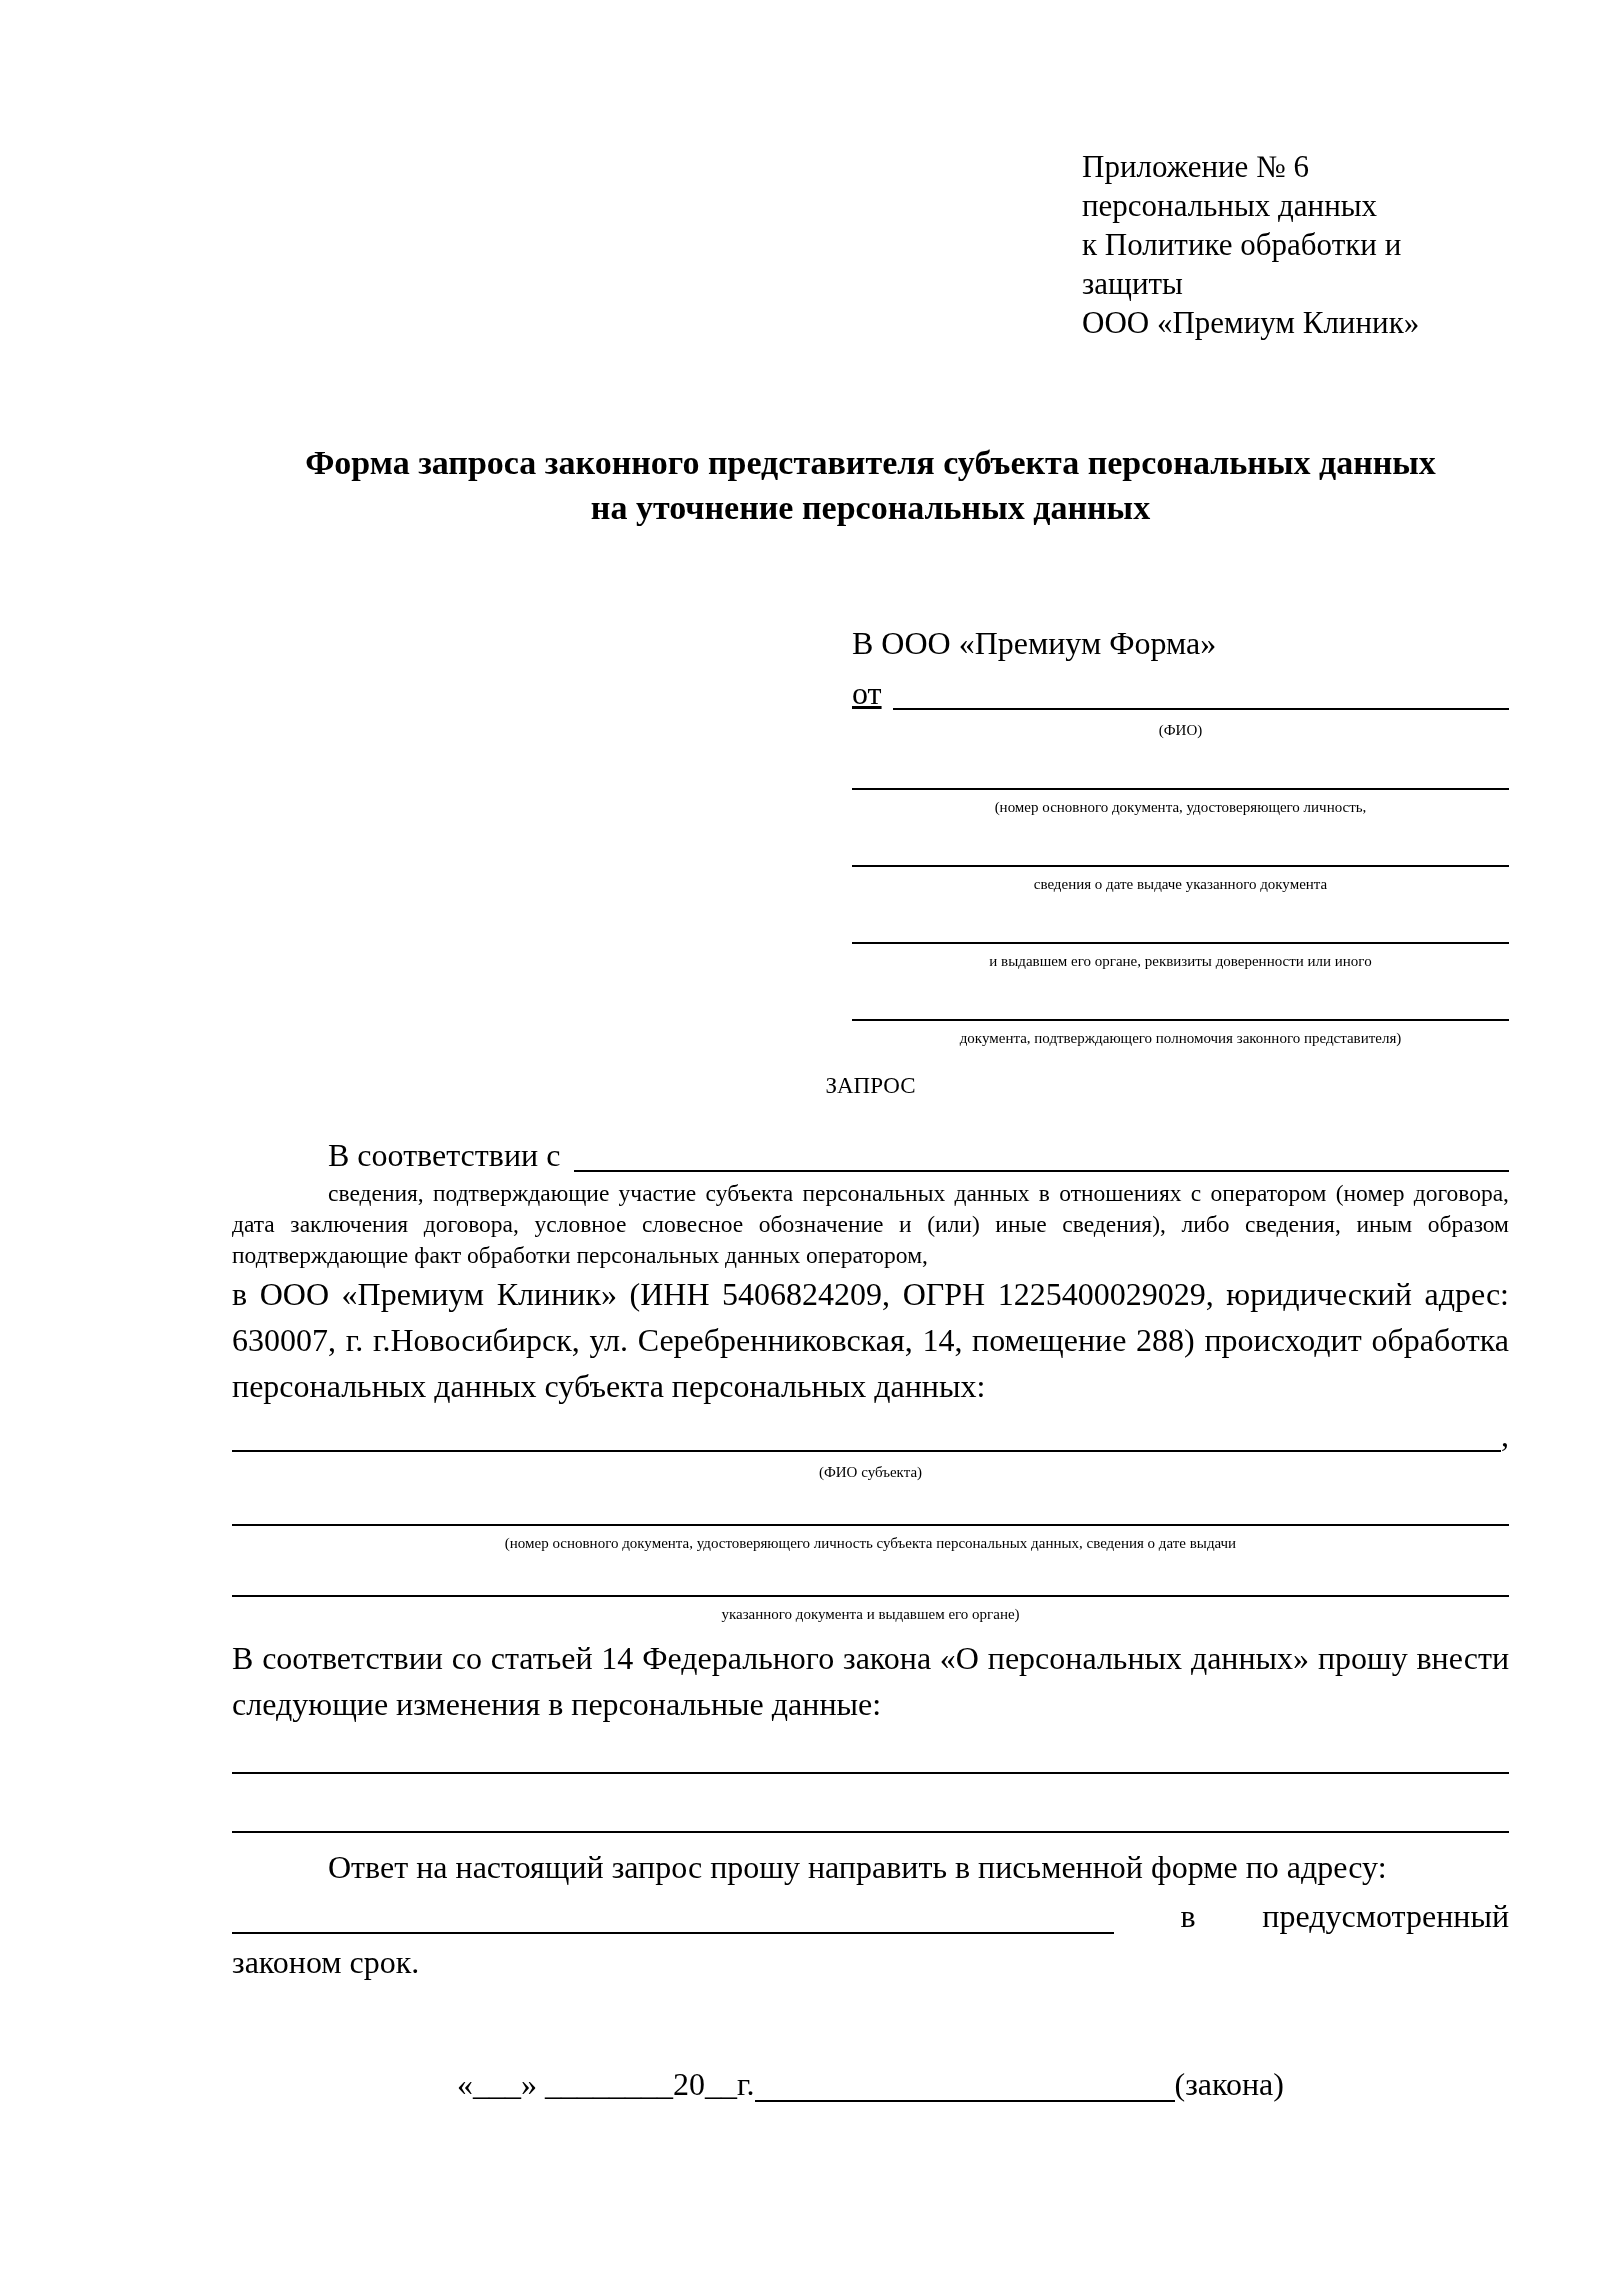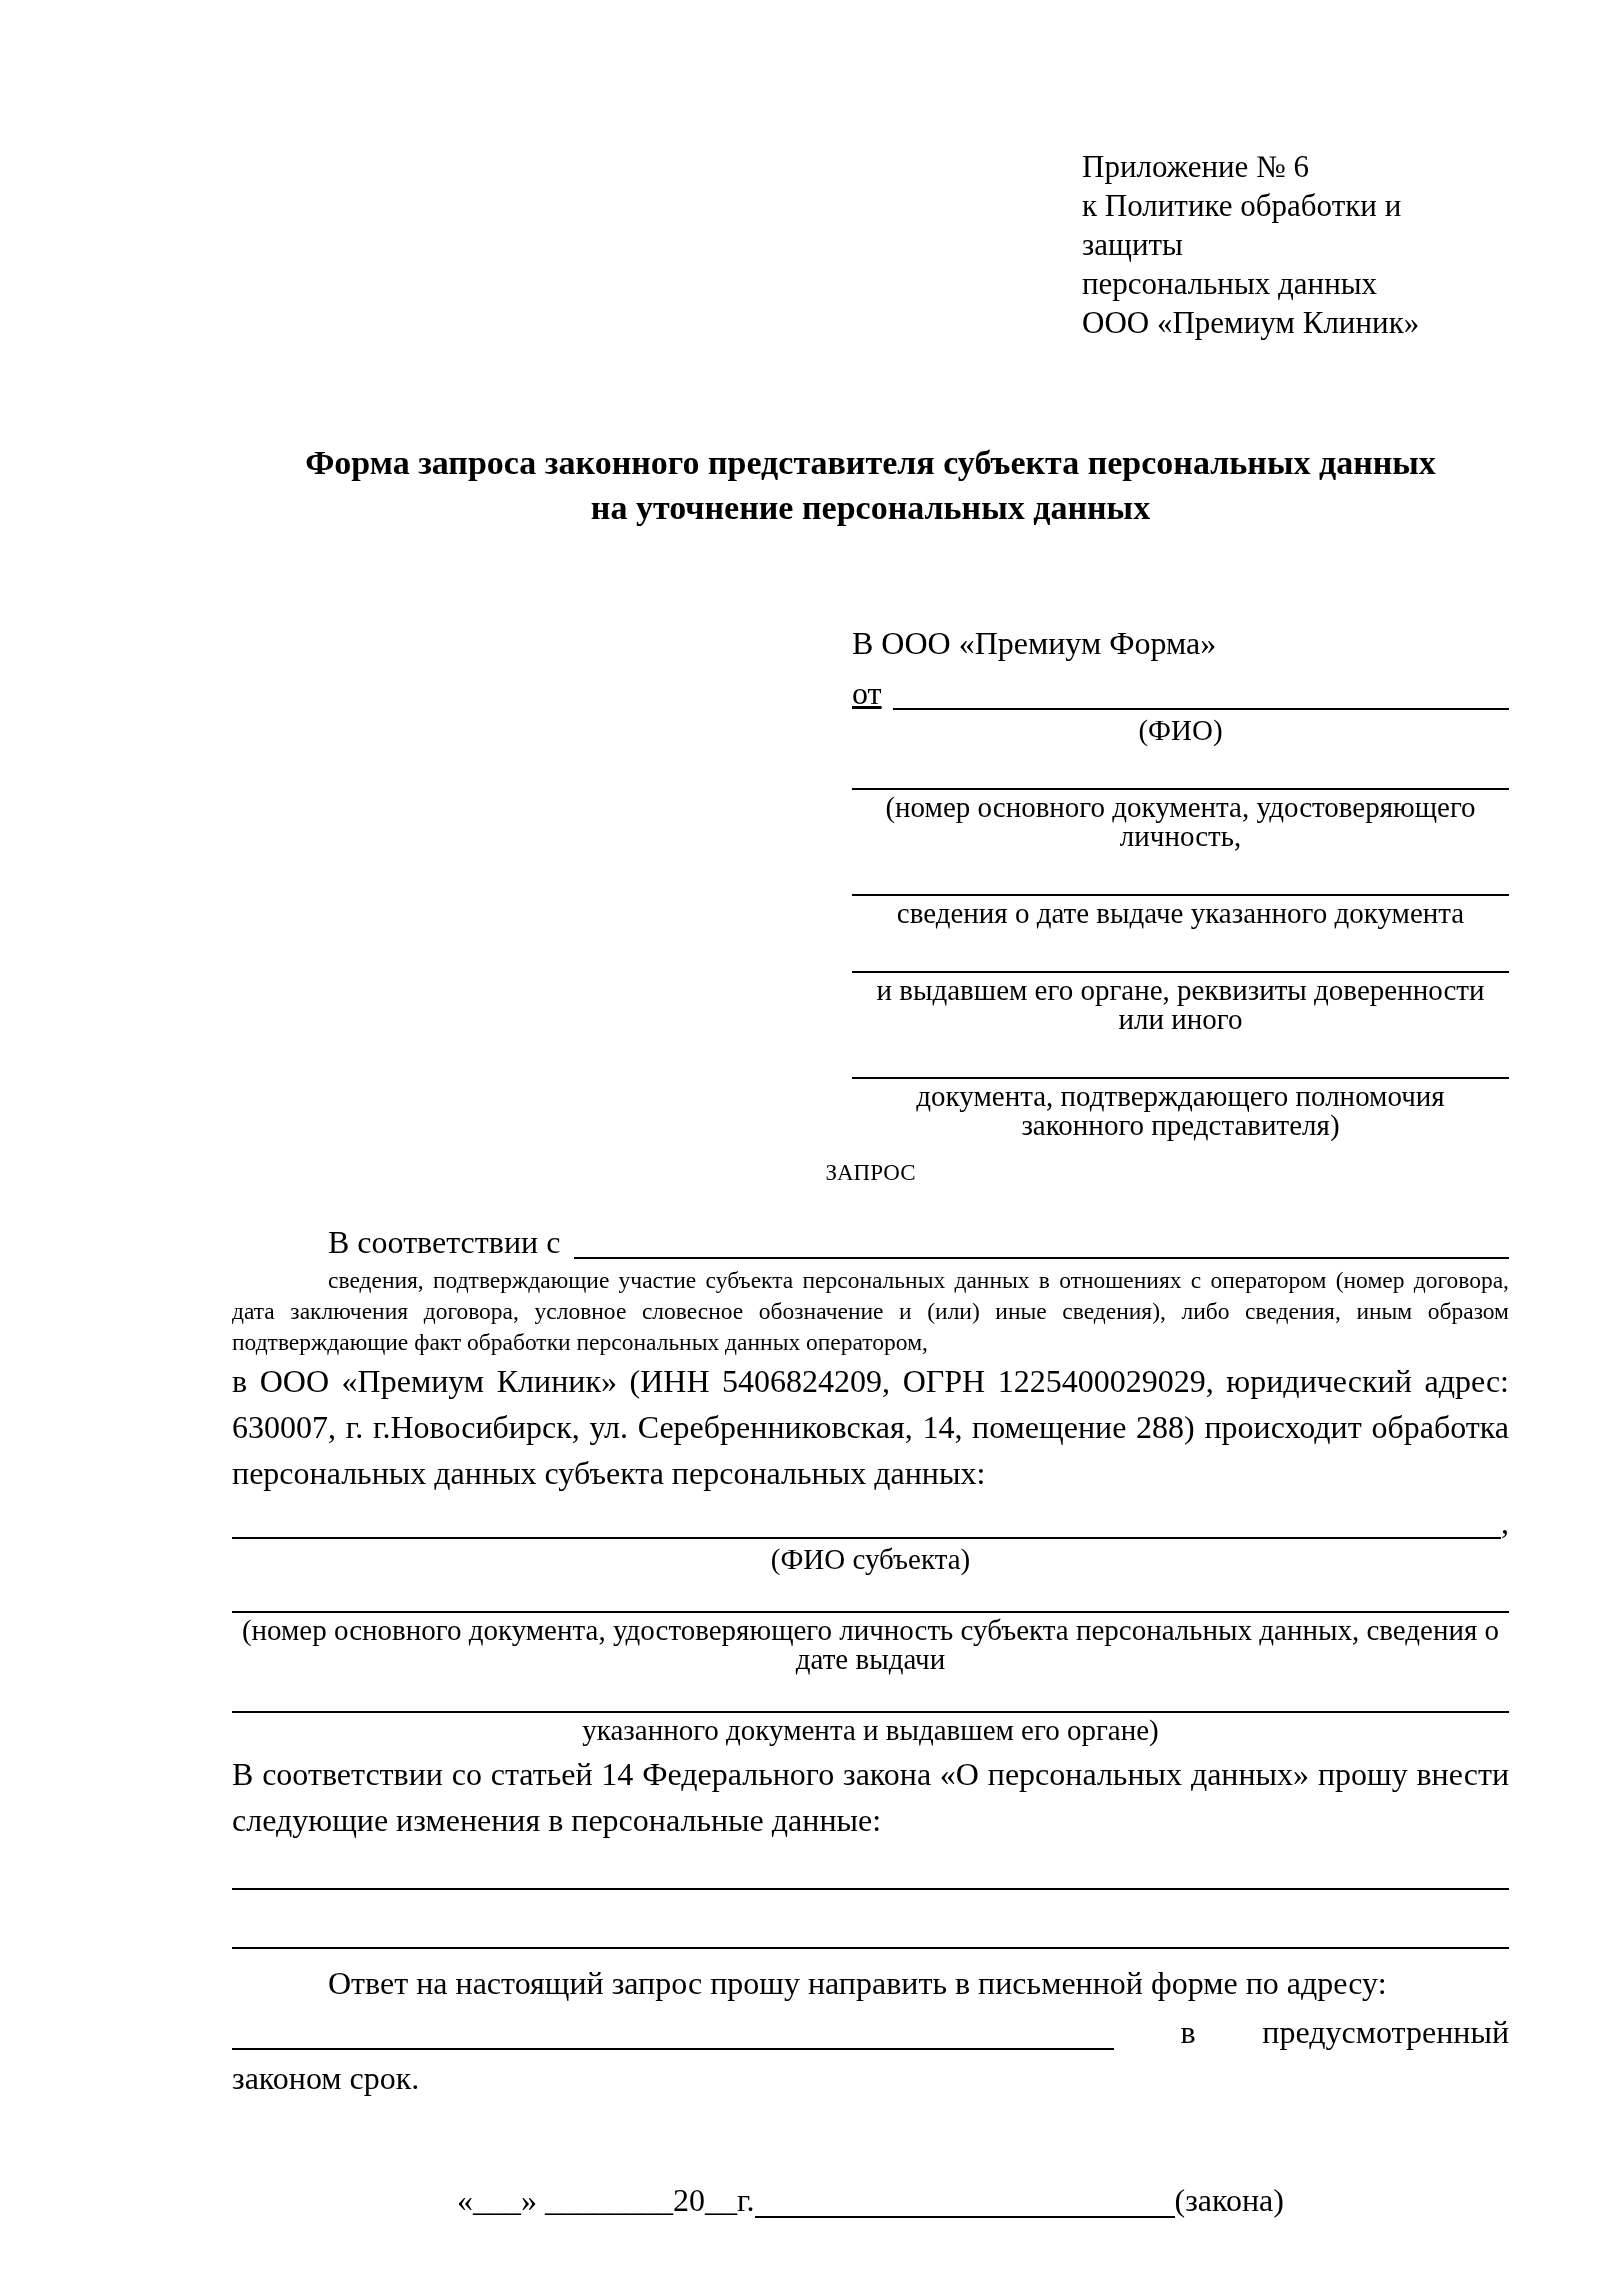--- a/index.html
+++ b/index.html
@@ -19,21 +19,21 @@
   .appendix{width:427px;margin-left:auto;font-size:31px;line-height:39px;}
   
   .doc-title{margin-top:98px;text-align:center;font-weight:bold;font-size:34px;line-height:45px;}
   
   .addressee{margin-top:90px;margin-left:620px;}
   .addressee .to-line{line-height:47px;}
   .underline-row{display:flex;align-items:stretch;text-decoration:underline;}
   .fill-line{flex:1 1 auto;border-bottom:2.9px solid #000;margin-bottom:5.9px;}
   .from-row{height:49px;align-items:flex-end;}
   .from-row .fill-line{margin-left:11.8px;margin-bottom:5.9px;}
-  .cap{font-size:29px;line-height:29px;text-align:center;font-family:Liberation Serif, serif;}
+  .cap{font-size:15px;line-height:29px;text-align:center;font-family:Liberation Serif, serif;}
   .rule{border-bottom:2.9px solid #000;height:0;}
   .addr-rule{margin-top:43px;}
   .addr-cap{margin-top:2.9px;}
   
   .request-heading{margin-top:11.8px;text-align:center;font-size:23px;line-height:43px;}
   .accordance-row{margin-top:21.6px;display:flex;align-items:flex-end;height:49px;}
   .indent-spacer{flex:0 0 96px;}
   .accordance-row .label{white-space:nowrap;}
   .accordance-row .fill-line{margin-left:13.7px;}
   .note{font-size:23.5px;line-height:31px;text-align:justify;text-indent:96px;}
@@ -53,22 +53,22 @@
   .sig-group{display:flex;align-items:flex-end;}
   .sig-line{width:420px;border-bottom:2.9px solid #000;margin-bottom:5.9px;}
 </style>
 </head>
 <body>
 
 <div class="page">
 
   <div class="appendix">
     <div>Приложение № 6</div>
+    <div>персональных данных</div>
     <div>к Политике обработки и защиты</div>
-    <div>персональных данных</div>
     <div>ООО «Премиум Клиник»</div>
   </div>
 
   <div class="doc-title">
     <div>Форма запроса законного представителя субъекта персональных данных</div>
     <div>на уточнение персональных данных</div>
   </div>
 
   <div class="addressee">
     <div class="to-line">В ООО «Премиум Форма»</div>

